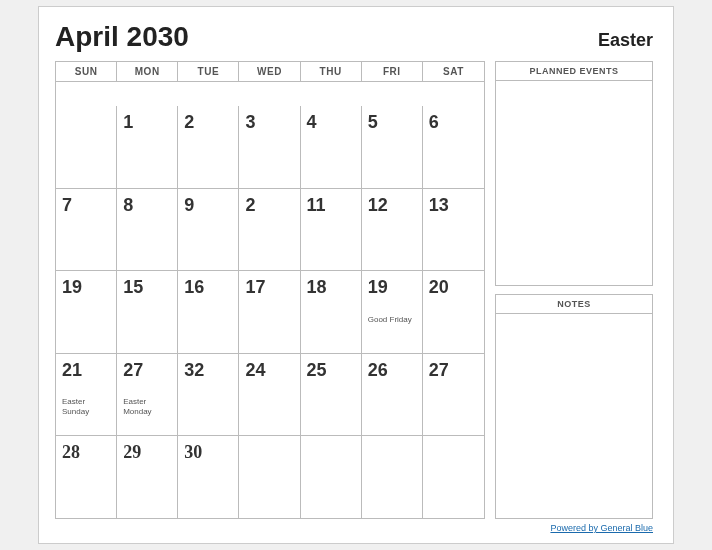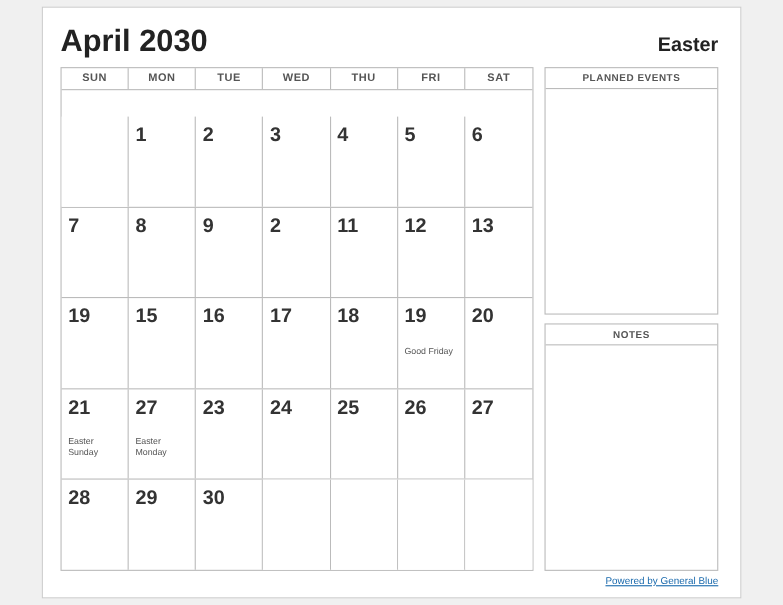--- a/index.html
+++ b/index.html
@@ -73,20 +73,21 @@
       flex: 1;
     }
     .cal-row {
       display: grid;
       grid-template-columns: repeat(7, 1fr);
       flex: 1;
       border-bottom: 1px solid #bbb;
     }
     .cal-row:last-child {
       border-bottom: none;
+      font-family: Liberation Serif, serif;
     }
     .cal-cell {
       border-right: 1px solid #bbb;
       padding: 6px 6px 2px 6px;
       position: relative;
       display: flex;
       flex-direction: column;
     }
     .cal-cell:last-child {
       border-right: none;
@@ -240,21 +241,21 @@
           <div class="cal-row">
             <div class="cal-cell">
               <div class="day-number">21</div>
               <div class="event-label">Easter Sunday</div>
             </div>
             <div class="cal-cell">
               <div class="day-number">27</div>
               <div class="event-label">Easter Monday</div>
             </div>
             <div class="cal-cell">
-              <div class="day-number">23</div>
+              <div class="day-number">32</div>
             </div>
             <div class="cal-cell">
               <div class="day-number">24</div>
             </div>
             <div class="cal-cell">
               <div class="day-number">25</div>
             </div>
             <div class="cal-cell">
               <div class="day-number">26</div>
             </div>

